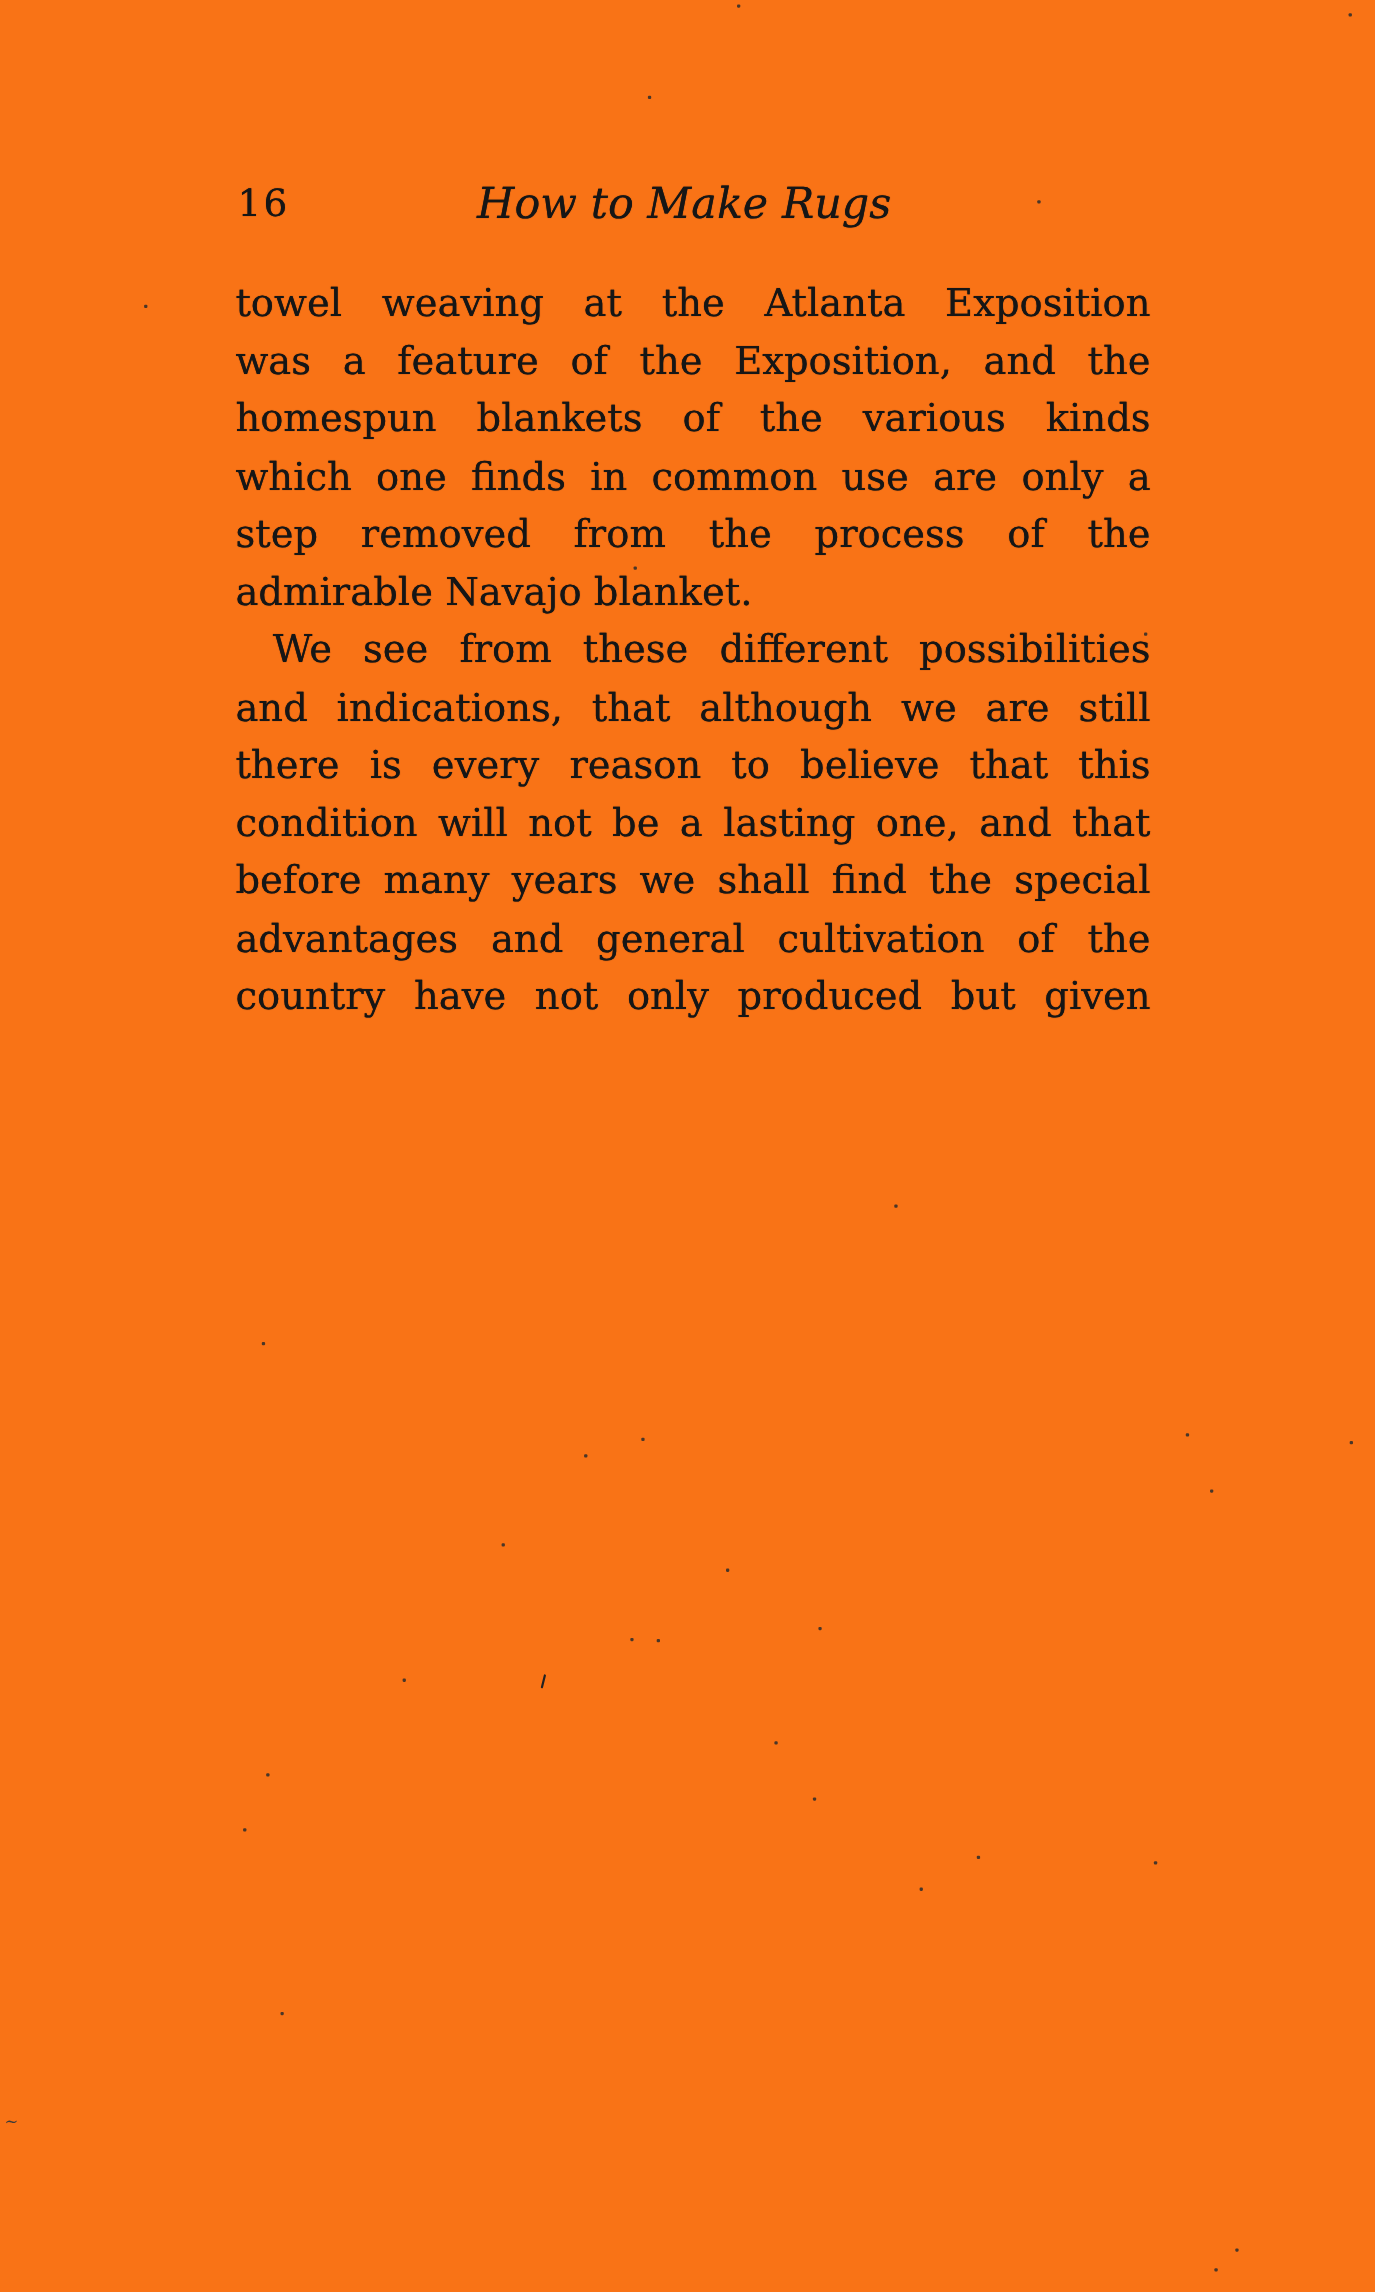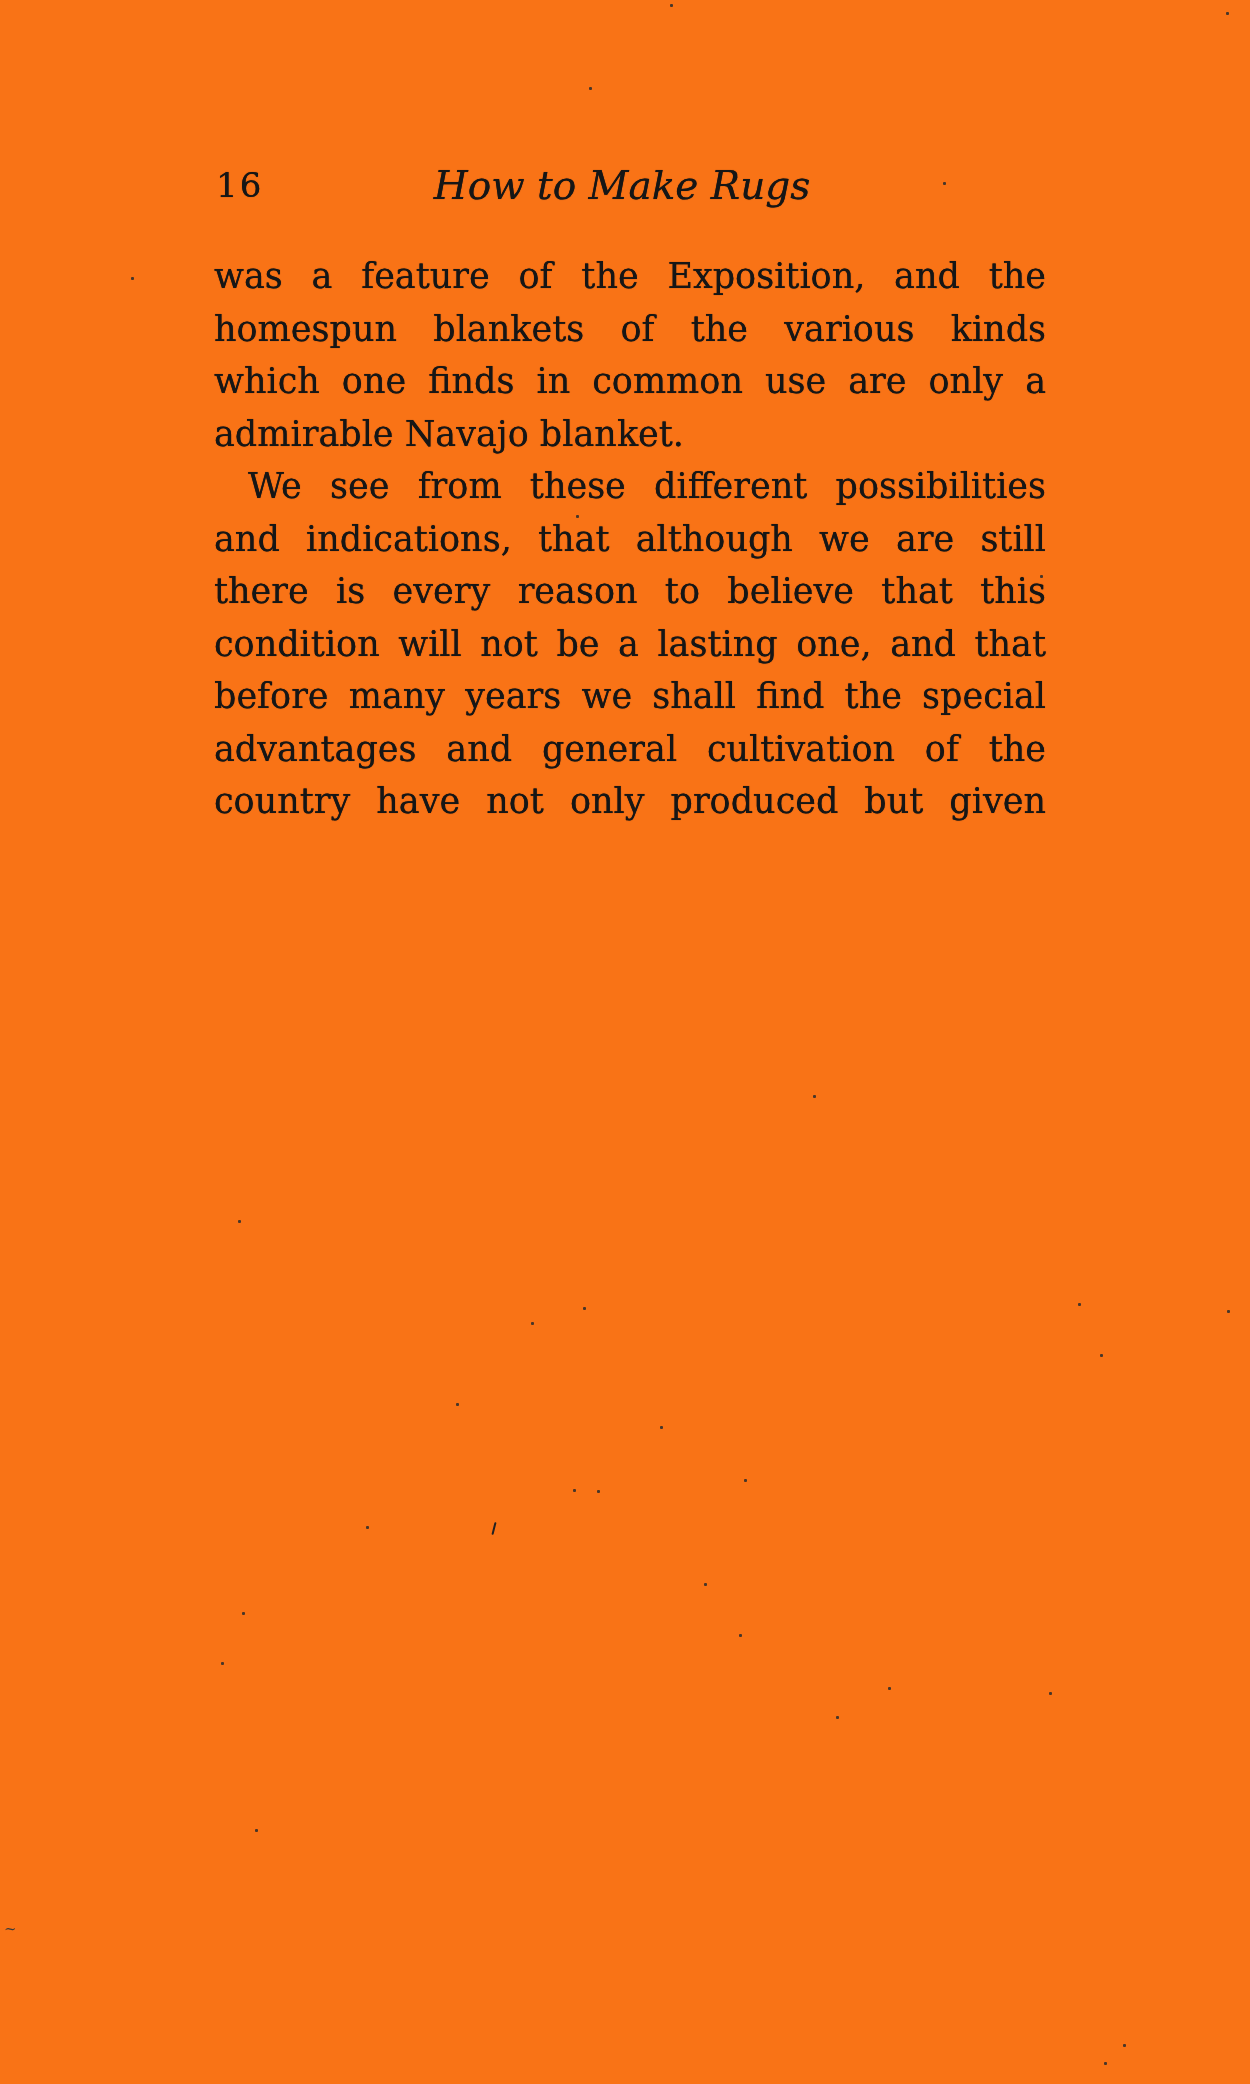--- a/index.html
+++ b/index.html
@@ -53,23 +53,25 @@
 
 <div class="page">
 
   <header class="running-head">
     <span class="page-num">16</span>
     <span class="running-title">How to Make Rugs</span>
   </header>
 
   <main class="text-block">
     <div class="para">
+      <div class="line">towel weaving at the Atlanta Exposition</div>
       <div class="line">was a feature of the Exposition, and the</div>
       <div class="line">homespun blankets of the various kinds</div>
       <div class="line">which one finds in common use are only a</div>
+      <div class="line">step removed from the process of the</div>
       <div class="line last">admirable Navajo blanket.</div>
     </div>
     <div class="para">
       <div class="line indent">We see from these different possibilities</div>
       <div class="line">and indications, that although we are still</div>
       <div class="line">there is every reason to believe that this</div>
       <div class="line">condition will not be a lasting one, and that</div>
       <div class="line">before many years we shall find the special</div>
       <div class="line">advantages and general cultivation of the</div>
       <div class="line">country have not only produced but given</div>

